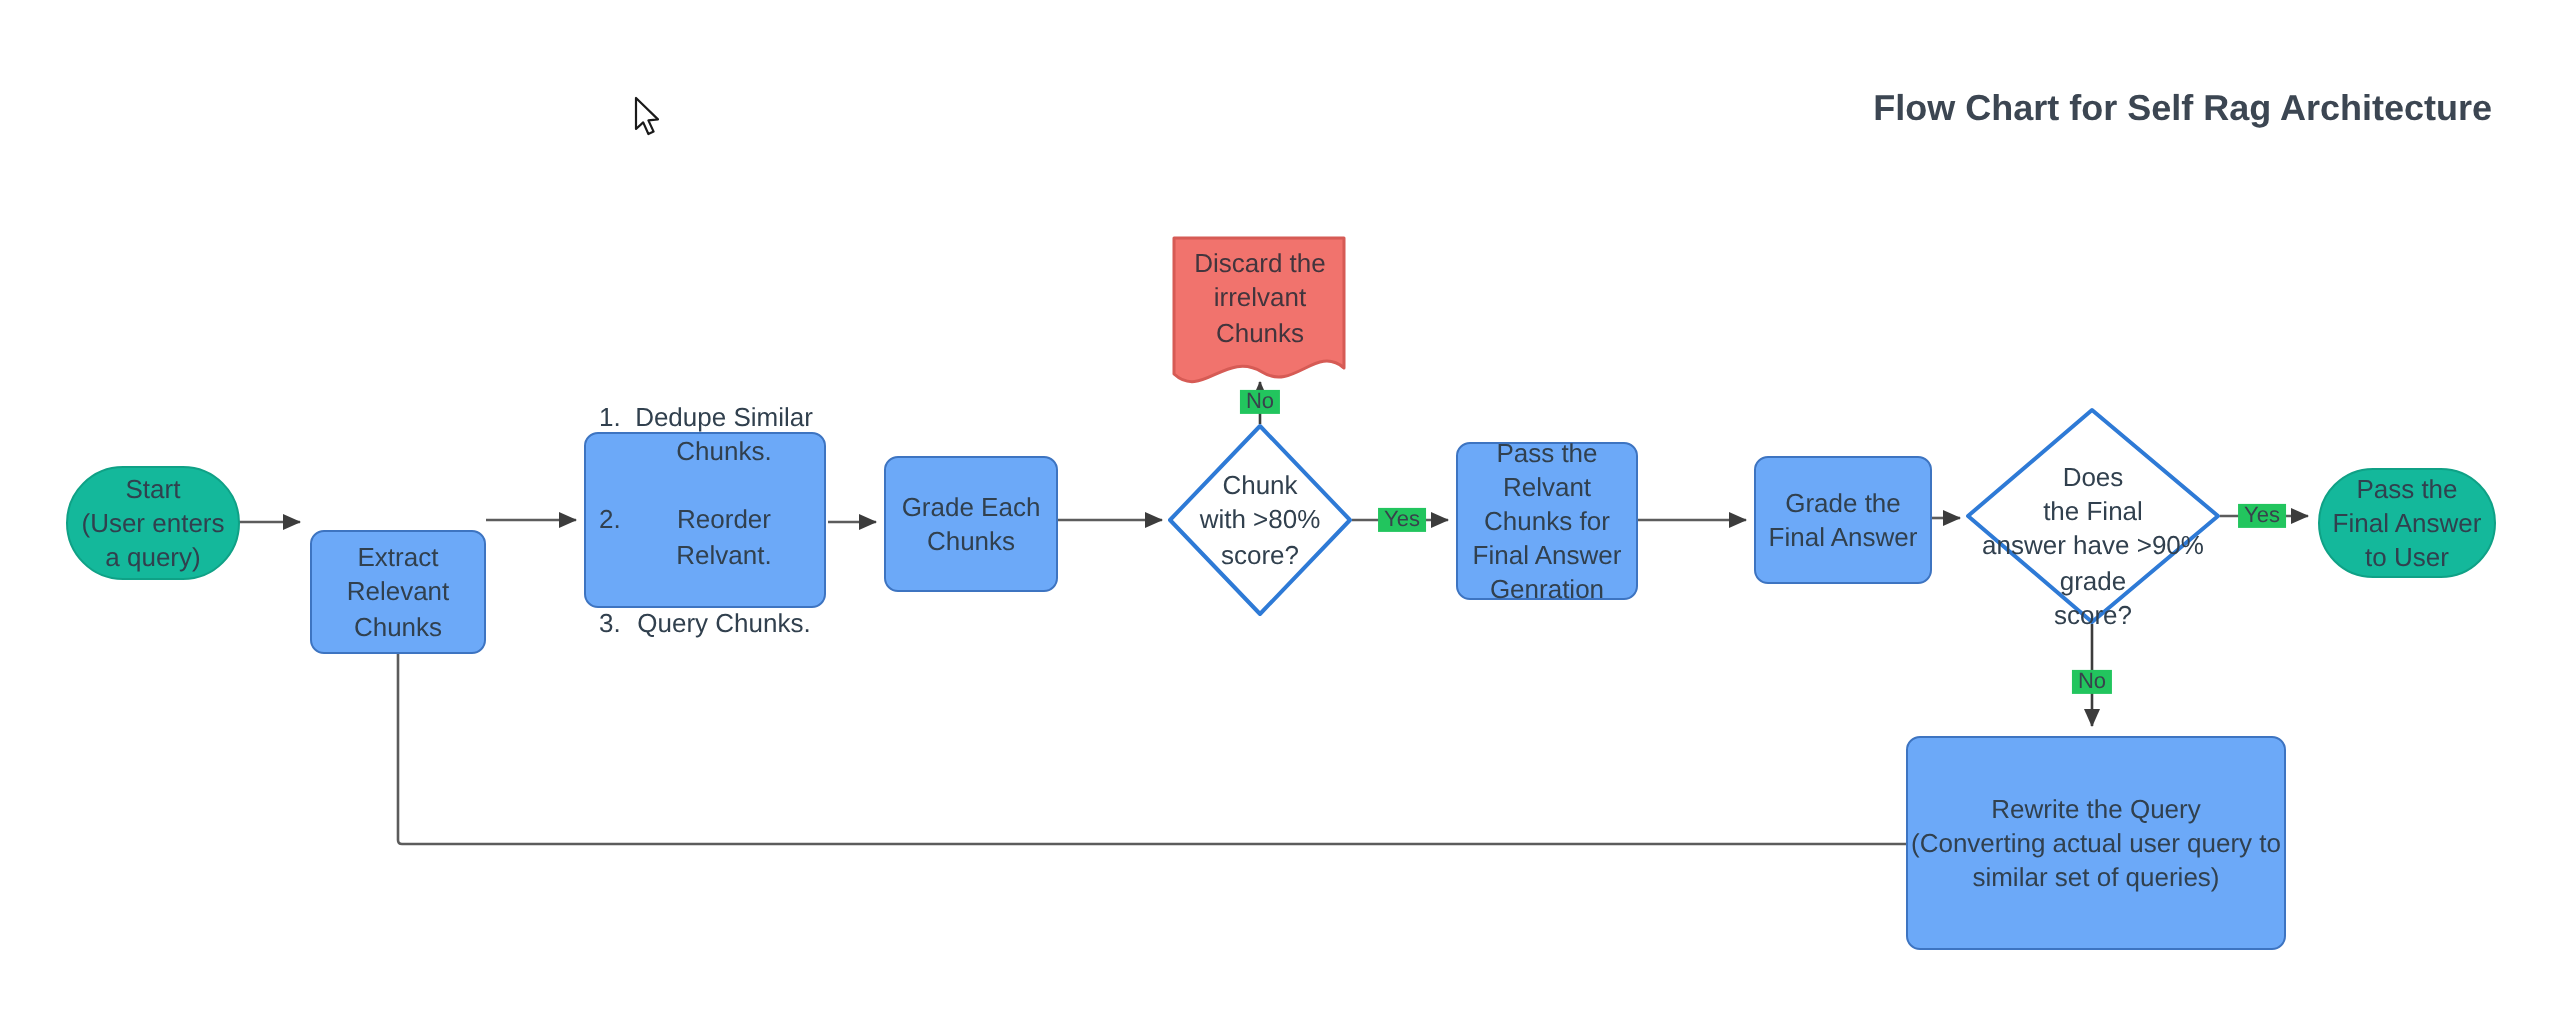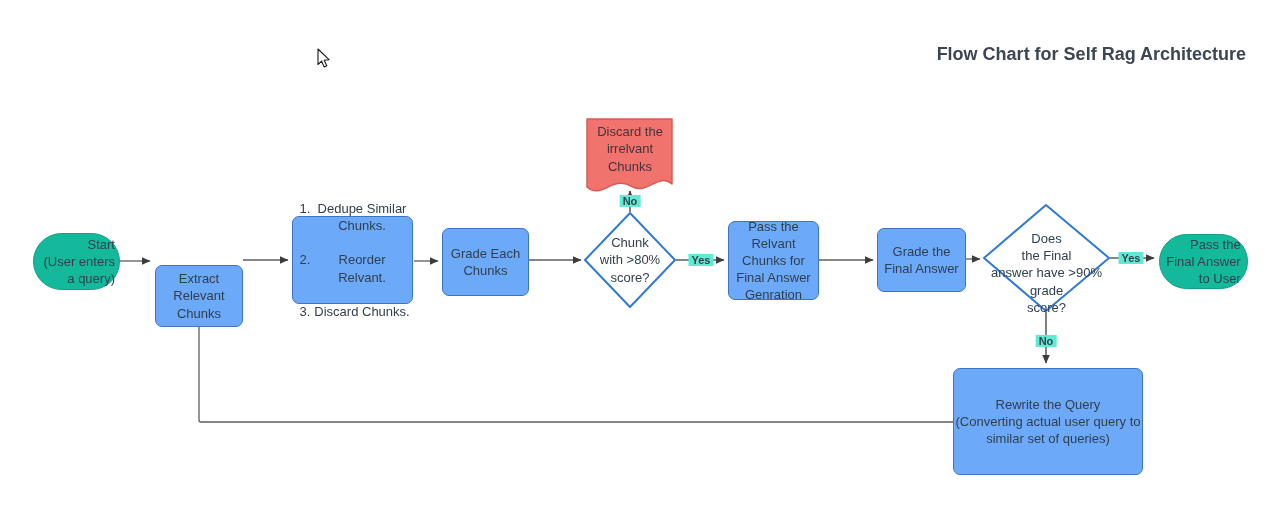--- a/index.html
+++ b/index.html
@@ -10,28 +10,28 @@
   .wires{position:absolute;left:0;top:0;width:1280px;height:509px;}
   .title{
     position:absolute;left:0;top:44px;width:1246px;margin:0;
     text-align:right;font-size:18px;font-weight:bold;color:#3c4652;
   }
   .node{
     position:absolute;box-sizing:border-box;display:flex;align-items:center;justify-content:center;
     font-size:13px;line-height:1.32;color:#31404e;white-space:pre-line;text-align:center;
   }
   .process{background:#6ca9f8;border:1.5px solid #3d74c1;border-radius:7px;}
-  .terminator{background:#14b89b;border:1.5px solid #0fa186;border-radius:29px;text-align:right;}
+  .terminator{background:#14b89b;border:1.5px solid #0fa186;border-radius:29px;}
   .dtext{background:transparent;}
   .doctext{background:transparent;color:#42353d;}
   .listbox ol{margin:0;padding:0 2px 0 21px;text-align:center;}
   .listbox li{padding-left:0px;margin:0;}
   .edge-label{
-    position:absolute;transform:translate(-50%,-50%);background:#5eead4;
-    padding:0 3px;font-size:11px;font-weight:bold;color:#38424c;line-height:1.1;
+    position:absolute;transform:translate(-50%,-50%);background:#22c55e;
+    padding:0 3px;font-size:11px;font-weight:normal;color:#38424c;line-height:1.1;
   }
 </style>
 </head>
 <body>
 
 <div class="canvas">
 
   <svg class="wires" viewBox="0 0 1280 509">
     <defs>
       <marker id="arr" markerWidth="11" markerHeight="9" refX="8.5" refY="4" orient="auto" markerUnits="userSpaceOnUse">
@@ -67,21 +67,21 @@
 (User enters a query)</div>
 
   <div class="node process" style="left:155px;top:229px;width:88px;height:62px;margin-top:36px;">Extract
 Relevant
 Chunks</div>
 
   <div class="node process listbox" style="left:292px;top:216px;width:121px;height:88px;">
     <ol>
       <li>Dedupe Similar Chunks.</li>
       <li>Reorder Relvant.</li>
-      <li>Discard Chunks.</li>
+      <li>Query Chunks.</li>
     </ol>
   </div>
 
   <div class="node process" style="left:442px;top:228px;width:87px;height:68px;">Grade Each
 Chunks</div>
 
   <div class="node dtext" style="left:585px;top:215px;width:90px;height:90px;">Chunk
 with &gt;80%
 score?</div>
 

